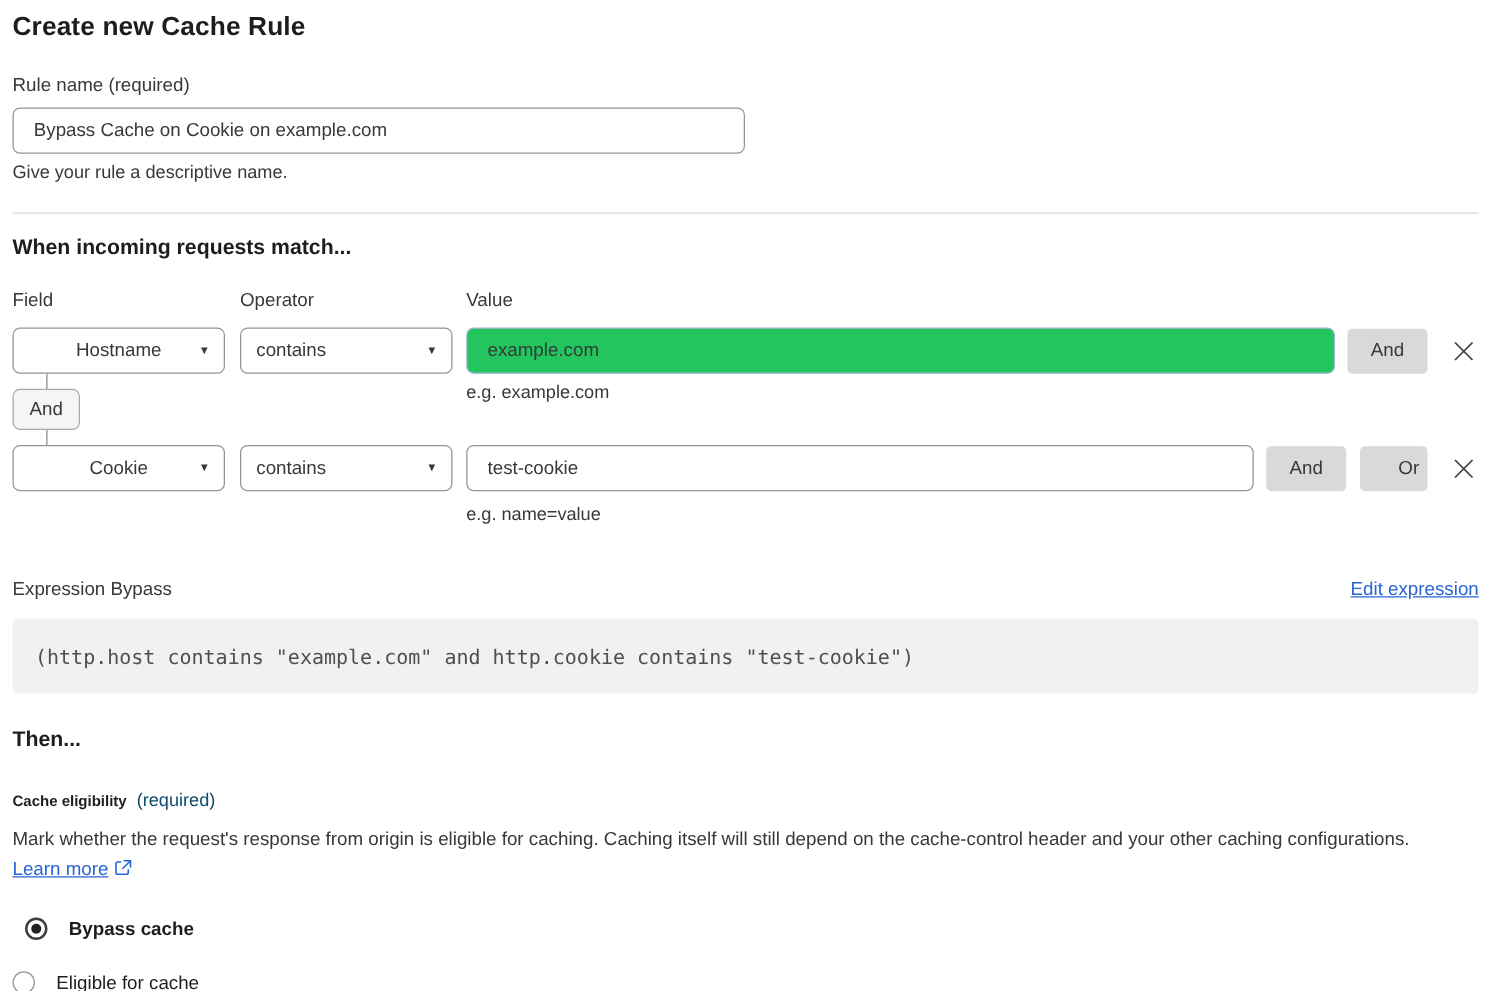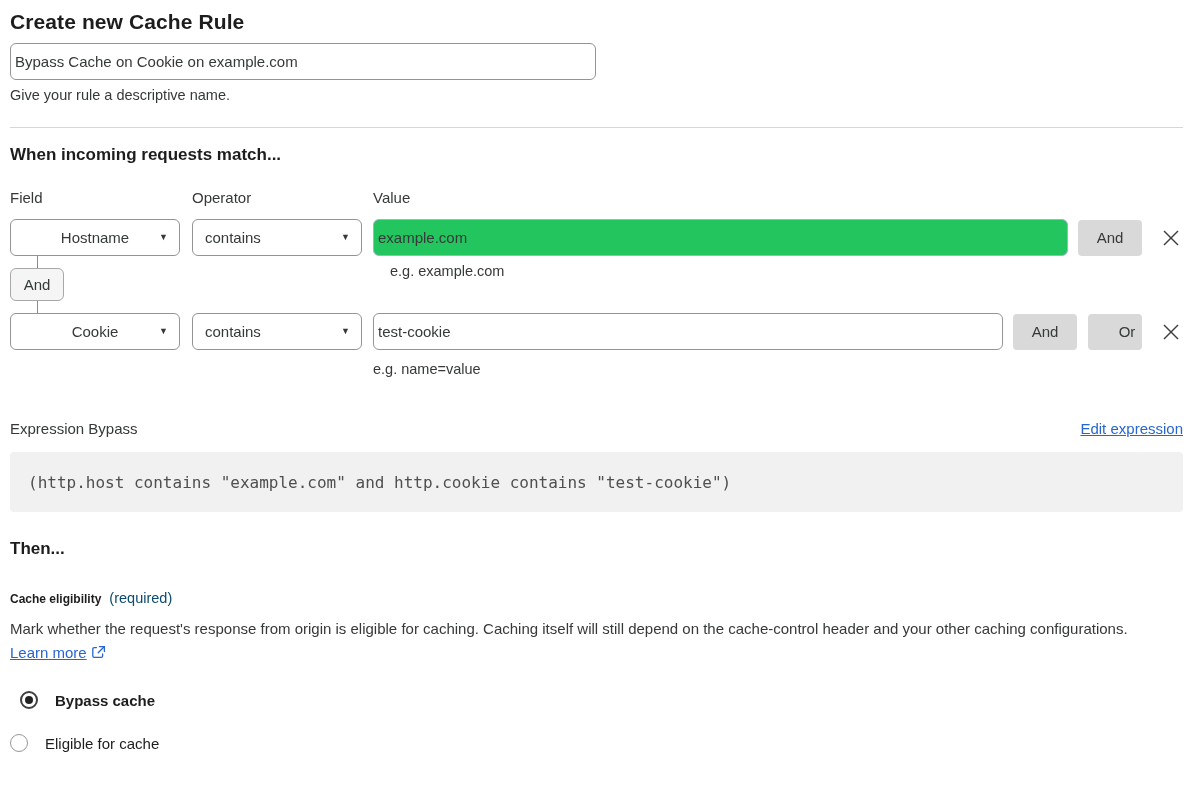--- a/index.html
+++ b/index.html
@@ -17,21 +17,21 @@
     letter-spacing: .1px;
   }
 
   .field-label { font-size: 15px; color: #36393a; }
   .rule-name-label { margin-top: 26px; }
 
   .text-input {
     display: block; height: 37px; border: 1px solid #949494;
     border-radius: 6px; background: #fff; color: #36393a;
     font-size: 15px; font-family: "Liberation Sans", sans-serif;
-    padding: 0 4px; outline: none; width: 100%;
+    padding: 0 16px; outline: none; width: 100%;
   }
   .rule-name-input { width: 586px; margin-top: 9px; }
 
   .help-text { font-size: 14.5px; color: #36393a; margin-top: 7px; }
 
   .divider { height: 1px; background: #d6d6d6; margin-top: 24px; }
 
   .section-heading {
     font-size: 17px; font-weight: bold; color: #1d1d1d;
   }
@@ -69,21 +69,21 @@
 
   .remove-btn {
     flex: none; width: 24px; height: 24px; margin-left: 17px;
     background: none; border: none; cursor: pointer; padding: 0;
     display: flex; align-items: center; justify-content: center;
   }
 
   
   .between-rows { position: relative; height: 57px; }
   .row-hint {
-    position: absolute; left: 380px; top: 7px;
+    position: absolute; left: 363px; top: 7px;
     font-size: 14.5px; color: #36393a;
   }
   .connector-chip {
     position: absolute; left: 0; top: 12px; width: 54px; height: 33px;
     background: #f5f5f5; border: 1px solid #a8a8a8; border-radius: 6px;
     display: flex; align-items: center; justify-content: center;
     font-size: 15px; color: #36393a; cursor: pointer;
   }
   .connector-chip::before, .connector-chip::after {
     content: ""; position: absolute; left: 26px; width: 1px; background: #8a8a8a;
@@ -137,20 +137,21 @@
   .radio-label { margin-left: 17px; font-size: 15px; color: #1d1d1d; }
   .radio-label.bold { font-weight: bold; }
 </style>
 </head>
 <body>
 
 <div class="page">
 
   <h1 class="page-title">Create new Cache Rule</h1>
 
+  <div class="field-label rule-name-label">Rule name (required)</div>
   <input class="text-input rule-name-input" type="text" value="Bypass Cache on Cookie on example.com" style="">
   <div class="help-text">Give your rule a descriptive name.</div>
 
   <div class="divider"></div>
 
   <h2 class="section-heading match-heading">When incoming requests match...</h2>
 
   <div class="columns-header">
     <div class="field-label col-field">Field</div>
     <div class="field-label col-operator">Operator</div>

